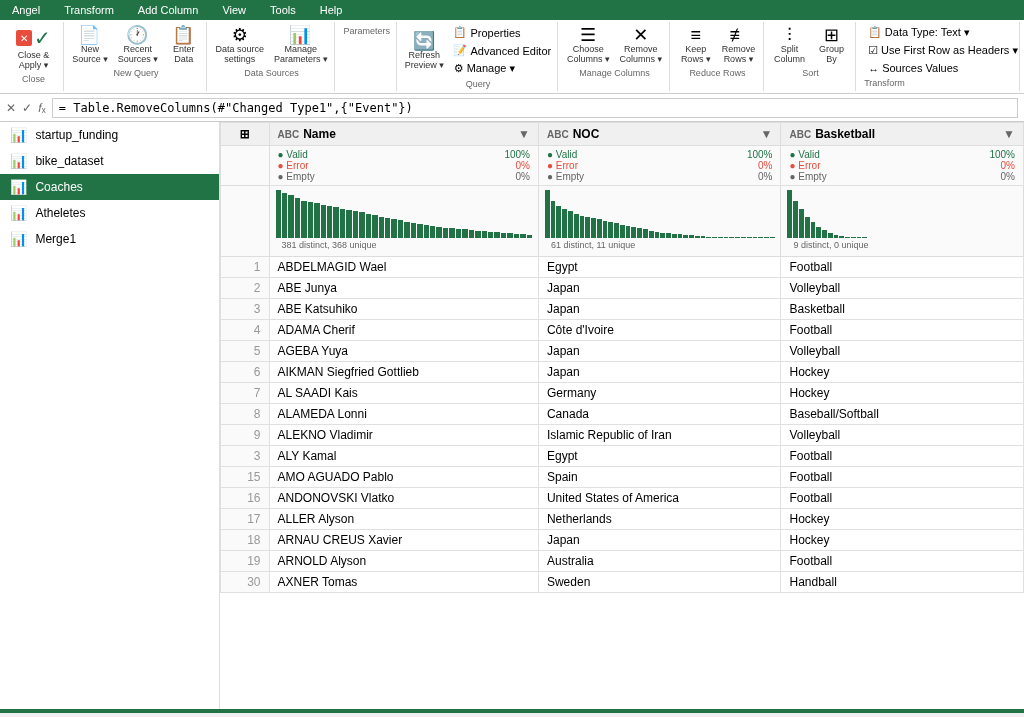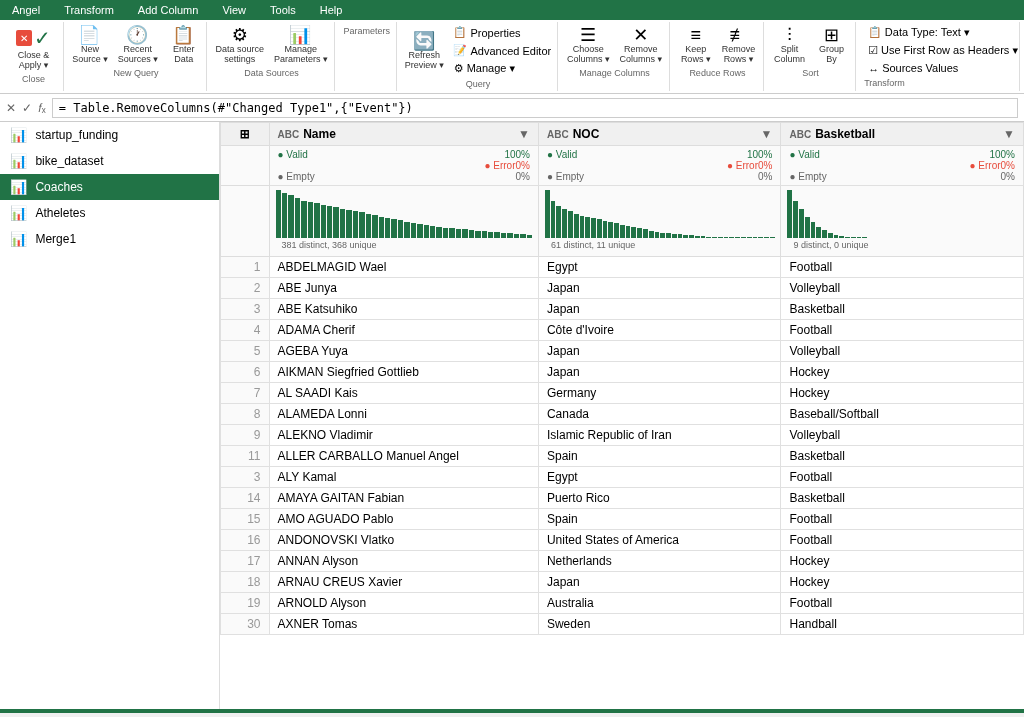--- a/index.html
+++ b/index.html
@@ -43,21 +43,21 @@
     .data-table { width: 100%; border-collapse: collapse; font-size: 12px; }
     .data-table th { background: #f0f0f0; border: 1px solid #ddd; padding: 0; position: sticky; top: 0; z-index: 10; }
     .col-header { display: flex; align-items: center; justify-content: space-between; padding: 4px 8px; font-weight: 600; }
     .col-header-content { display: flex; align-items: center; gap: 4px; }
     .col-type { color: #666; font-size: 10px; }
     .col-filter { cursor: pointer; color: #666; }
     .stats-row { background: #fafafa; }
     .stats-cell { padding: 2px 8px; border: 1px solid #ddd; }
     .stat-line { display: flex; justify-content: space-between; font-size: 10px; }
     .stat-valid { color: #217346; }
-    .stat-error { color: #e74c3c; justify-content: flex-end; }
+    .stat-error { color: #e74c3c; }
     .stat-empty { color: #666; }
     .bar-chart { height: 50px; display: flex; align-items: flex-end; gap: 1px; overflow: hidden; padding: 0 2px; }
     .bar { background: #217346; min-width: 3px; }
     .stat-distinct { font-size: 9px; color: #666; padding: 2px 8px 4px; }
 
     .data-table td { border: 1px solid #e0e0e0; padding: 3px 8px; white-space: nowrap; }
     .row-num { color: #999; text-align: right; min-width: 30px; background: #fafafa; }
 
     
     .status-bar { background: #217346; color: white; padding: 2px 10px; font-size: 11px; display: flex; align-items: center; }
@@ -516,52 +516,40 @@
     <td>Canada</td>
     <td>Baseball/Softball</td>
   </tr>
             <tr>
     <td class="row-num">9</td>
     <td>ALEKNO Vladimir</td>
     <td>Islamic Republic of Iran</td>
     <td>Volleyball</td>
   </tr>
             <tr>
-    <td class="row-num">11</td>
-    <td>ALLER CARBALLO Manuel Angel</td>
-    <td>Spain</td>
-    <td>Basketball</td>
-  </tr>
-            <tr>
     <td class="row-num">3</td>
     <td>ALY Kamal</td>
     <td>Egypt</td>
     <td>Football</td>
   </tr>
             <tr>
-    <td class="row-num">14</td>
-    <td>AMAYA GAITAN Fabian</td>
-    <td>Puerto Rico</td>
-    <td>Basketball</td>
-  </tr>
-            <tr>
     <td class="row-num">15</td>
     <td>AMO AGUADO Pablo</td>
     <td>Spain</td>
     <td>Football</td>
   </tr>
             <tr>
     <td class="row-num">16</td>
     <td>ANDONOVSKI Vlatko</td>
     <td>United States of America</td>
     <td>Football</td>
   </tr>
             <tr>
     <td class="row-num">17</td>
-    <td>ANNAN Alyson</td>
+    <td>ALLER Alyson</td>
     <td>Netherlands</td>
     <td>Hockey</td>
   </tr>
             <tr>
     <td class="row-num">18</td>
     <td>ARNAU CREUS Xavier</td>
     <td>Japan</td>
     <td>Hockey</td>
   </tr>
             <tr>

